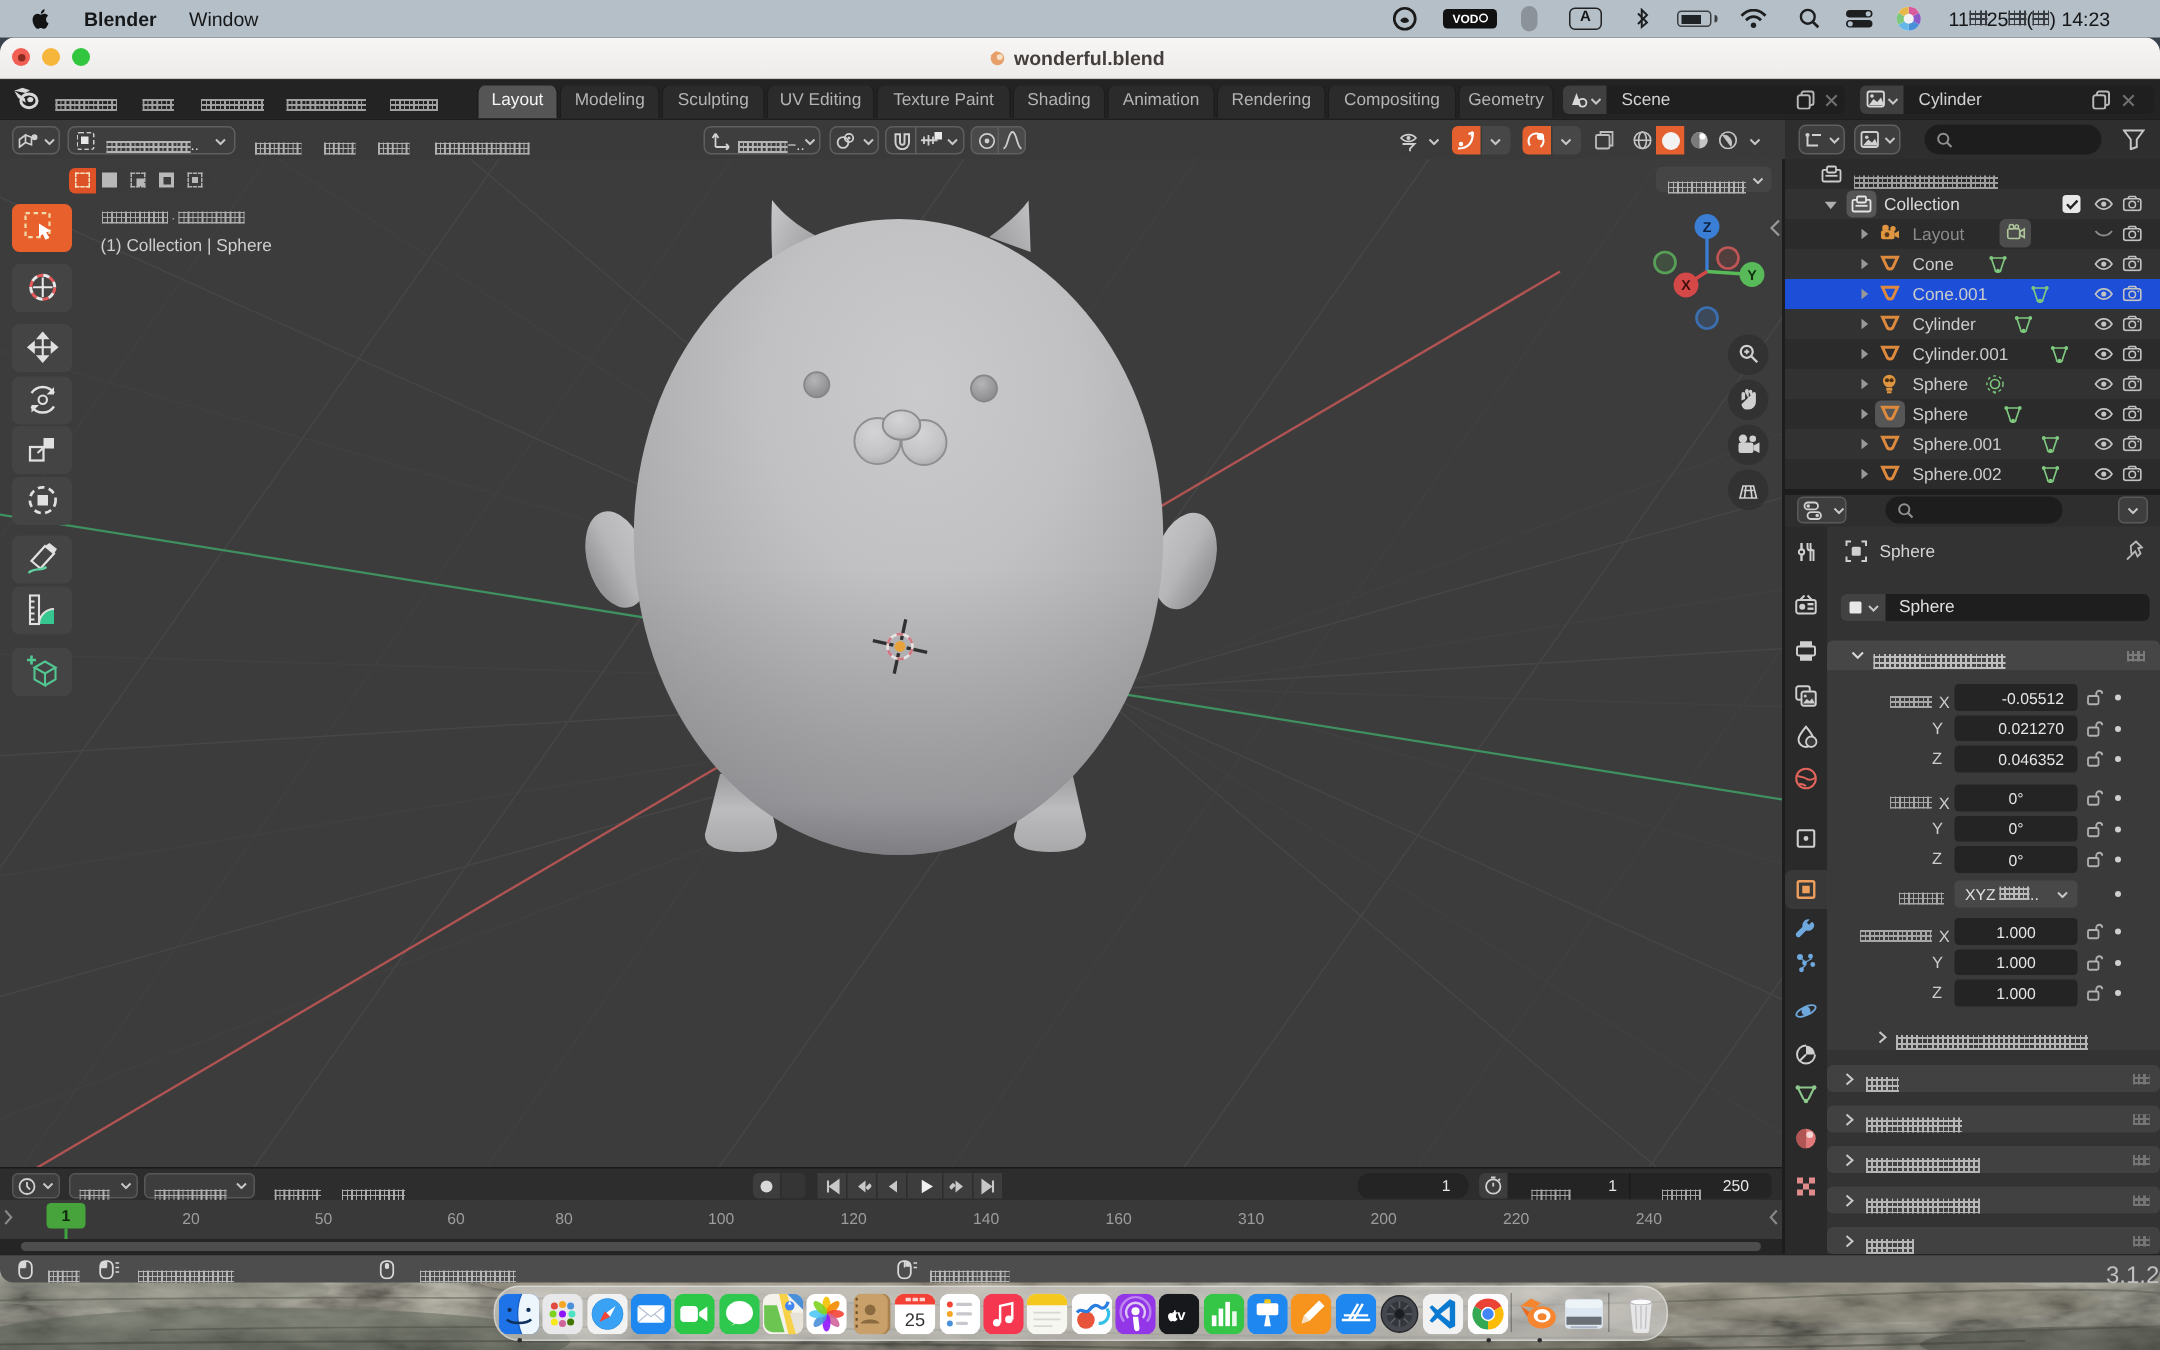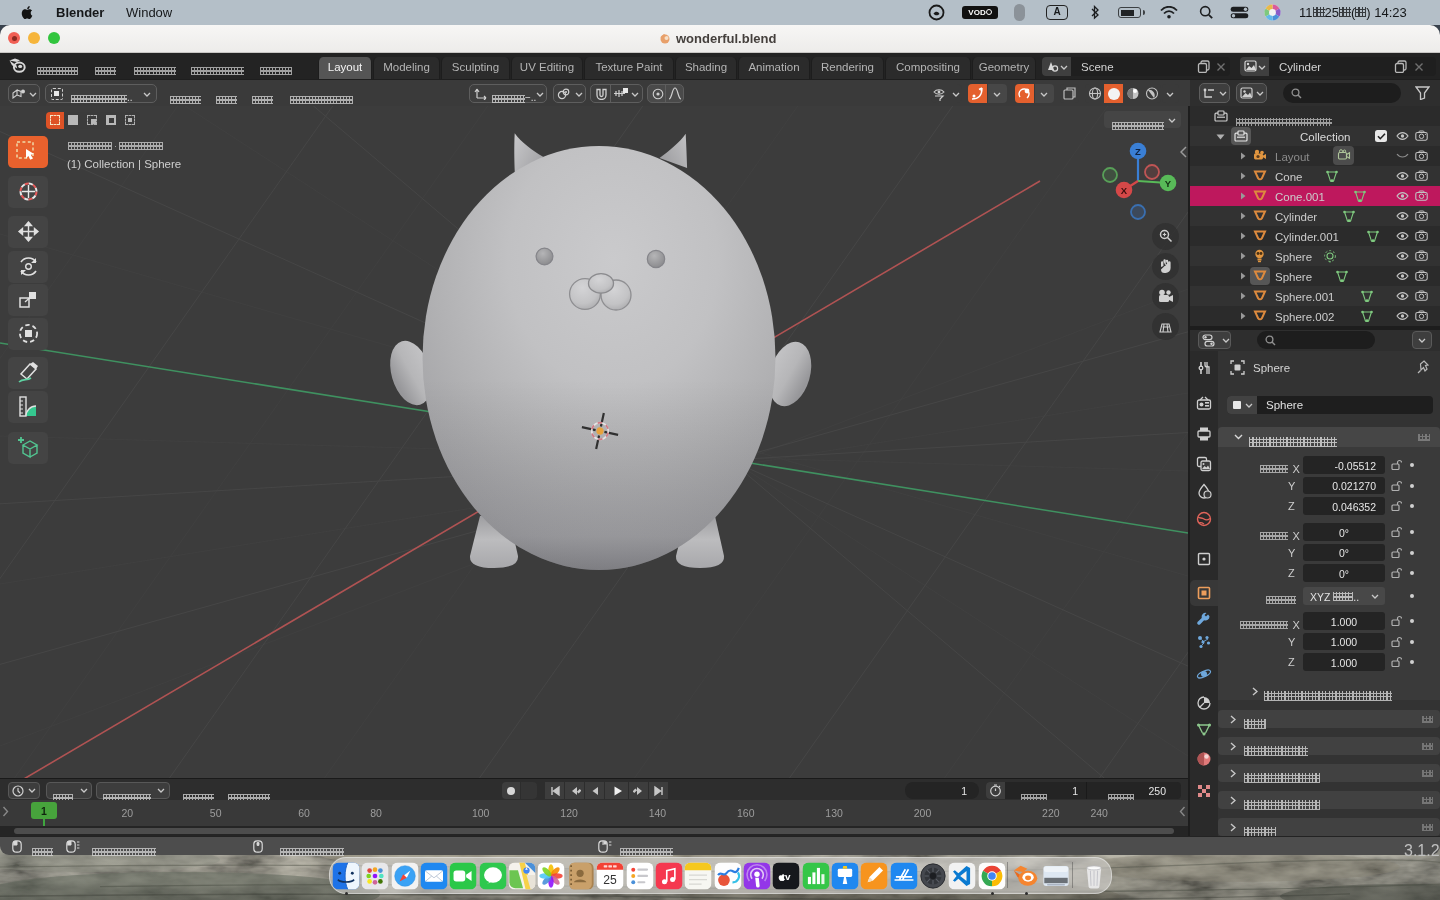--- a/index.html
+++ b/index.html
@@ -343,21 +343,21 @@
       <div class="orow" style="top:20px;background:#323232;">
         <svg class="abs" style="left:26px;top:8px" width="9" height="6" viewBox="0 0 9 6">
           <path d="M0.5 0.5h8L4.5 5.5z" fill="#b0b0b0"></path>
         </svg>
         <div class="abs" style="left:41px;top:1px;width:20px;height:18px;background:#565656;border-radius:4px;"></div>
         <svg class="abs" style="left:44px;top:4px" width="14" height="12" viewBox="0 0 14 12">
           <rect x="1" y="3.2" width="12" height="7.8" rx="1" fill="none" stroke="#e4e4e4" stroke-width="1.2"></rect>
           <rect x="4" y="1" width="6" height="4" rx="0.8" fill="#565656" stroke="#e4e4e4" stroke-width="1.2"></rect>
           <path d="M3 7.2h8" stroke="#e4e4e4" stroke-width="1.2"></path>
         </svg>
-        <div class="abs" style="left:66px;top:4.5px;color:#dadada;font-size:11.5px;margin-left:44px;">Collection</div>
+        <div class="abs" style="left:66px;top:4.5px;color:#dadada;font-size:11.5px;">Collection</div>
         <div class="abs" style="left:185px;top:4px;width:12px;height:12px;background:#e8e8e8;border-radius:2.5px;"></div>
         <svg class="abs" style="left:187px;top:7px" width="9" height="7" viewBox="0 0 9 7">
           <path d="M1 3.2l2.3 2.5L8 0.8" stroke="#222" stroke-width="1.6" fill="none"></path>
         </svg>
         <svg class="abs" style="left:206px;top:5px" width="13" height="10" viewBox="0 0 13 10">
           <path d="M1 5c3-4.5 8-4.5 11 0-3 4.5-8 4.5-11 0z" fill="none" stroke="#c2c2c2" stroke-width="1.1"></path>
           <circle cx="6.5" cy="5" r="1.7" fill="#c2c2c2"></circle>
         </svg>
         <svg class="abs" style="left:225px;top:4px" width="13" height="11" viewBox="0 0 13 11">
           <rect x="0.8" y="2.5" width="11.4" height="7.7" rx="1.6" fill="none" stroke="#c2c2c2" stroke-width="1.1"></rect>
@@ -413,21 +413,21 @@
           <path d="M1 5c3-4.5 8-4.5 11 0-3 4.5-8 4.5-11 0z" fill="none" stroke="#c2c2c2" stroke-width="1.1"></path>
           <circle cx="6.5" cy="5" r="1.7" fill="#c2c2c2"></circle>
         </svg>
         <svg class="abs" style="left:225px;top:4px" width="13" height="11" viewBox="0 0 13 11">
           <rect x="0.8" y="2.5" width="11.4" height="7.7" rx="1.6" fill="none" stroke="#c2c2c2" stroke-width="1.1"></rect>
           <path d="M3.5 2.5L4.5 1h4L9.5 2.5" fill="none" stroke="#c2c2c2" stroke-width="1"></path>
           <circle cx="6.5" cy="6.3" r="2.2" fill="none" stroke="#c2c2c2" stroke-width="1"></circle>
           <circle cx="10.5" cy="4.3" r="0.6" fill="#c2c2c2"></circle>
         </svg>
       </div>
-      <div class="orow" style="top:80px;background:#be185d;">
+      <div class="orow" style="top:80px;background:#1d4ed8;">
         <svg class="abs" style="left:50px;top:6px" width="6" height="8" viewBox="0 0 6 8">
           <path d="M1 0.5l4.5 3.5L1 7.5z" fill="#999"></path>
         </svg>
         <svg class="abs" style="left:63px;top:4px" width="14" height="13" viewBox="0 0 14 13">
           <path d="M2 1.5h10L8.8 8.5a2.3 2.3 0 01-3.6 0z" fill="none" stroke="#dd8a3e" stroke-width="2"></path>
         </svg>
         <div class="abs" style="left:85px;top:4.5px;color:#cccccc;font-size:11.5px;">Cone.001</div>
         <svg class="abs" style="left:163px;top:4px" width="14" height="13" viewBox="0 0 14 13">
           <path d="M2.5 2h9L9 9.5a2 2 0 01-4 0z" fill="none" stroke="#7fc97f" stroke-width="1.1"></path>
           <circle cx="2.5" cy="2" r="1.3" fill="#7fc97f"></circle>
@@ -1129,23 +1129,23 @@
     </div>
 <div id="tl-ruler" class="abs">
       <div class="fnum" style="left:127.3px;">20</div>
       <div class="fnum" style="left:215.654px;">50</div>
       <div class="fnum" style="left:304.008px;">60</div>
       <div class="fnum" style="left:376px;">80</div>
       <div class="fnum" style="left:480.716px;">100</div>
       <div class="fnum" style="left:569.0699999999999px;">120</div>
       <div class="fnum" style="left:657.424px;">140</div>
       <div class="fnum" style="left:745.7779999999999px;">160</div>
-      <div class="fnum" style="left:834.132px;">130</div>
+      <div class="fnum" style="left:834.132px;">310</div>
       <div class="fnum" style="left:922.486px;">200</div>
-      <div class="fnum" style="left:1010.8399999999999px;margin-left:40px;">220</div>
+      <div class="fnum" style="left:1010.8399999999999px;">220</div>
       <div class="fnum" style="left:1099.194px;">240</div>
       <div class="abs" style="left:31px;top:2px;width:26px;height:17px;background:#47a33c;border-radius:3px;"></div>
       <div class="abs" style="left:31px;top:5px;width:26px;text-align:center;font-size:10.5px;font-weight:bold;color:#10240e;">1</div>
       <svg class="abs" style="left:2px;top:6px" width="7" height="11" viewBox="0 0 7 11">
         <path d="M1.5 1l4 4.5-4 4.5" stroke="#888" stroke-width="1.4" fill="none"></path>
       </svg>
       <div class="abs" style="left:43px;top:19px;width:2px;height:15px;background:#3fa63f;"></div>
       <svg class="abs" style="left:1179px;top:6px" width="7" height="11" viewBox="0 0 7 11">
         <path d="M5.5 1l-4 4.5 4 4.5" stroke="#888" stroke-width="1.4" fill="none"></path>
       </svg>

